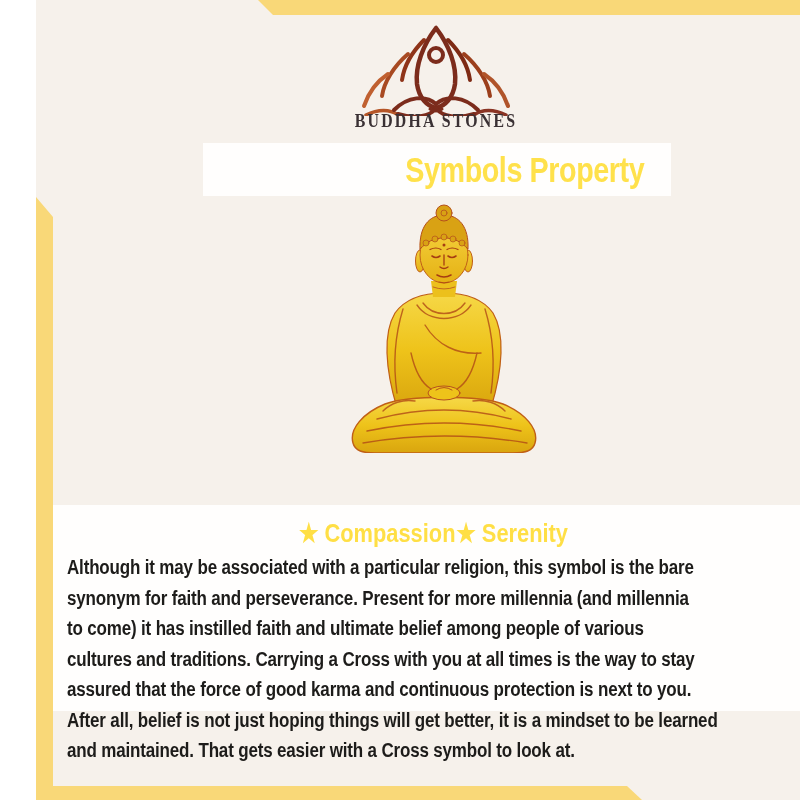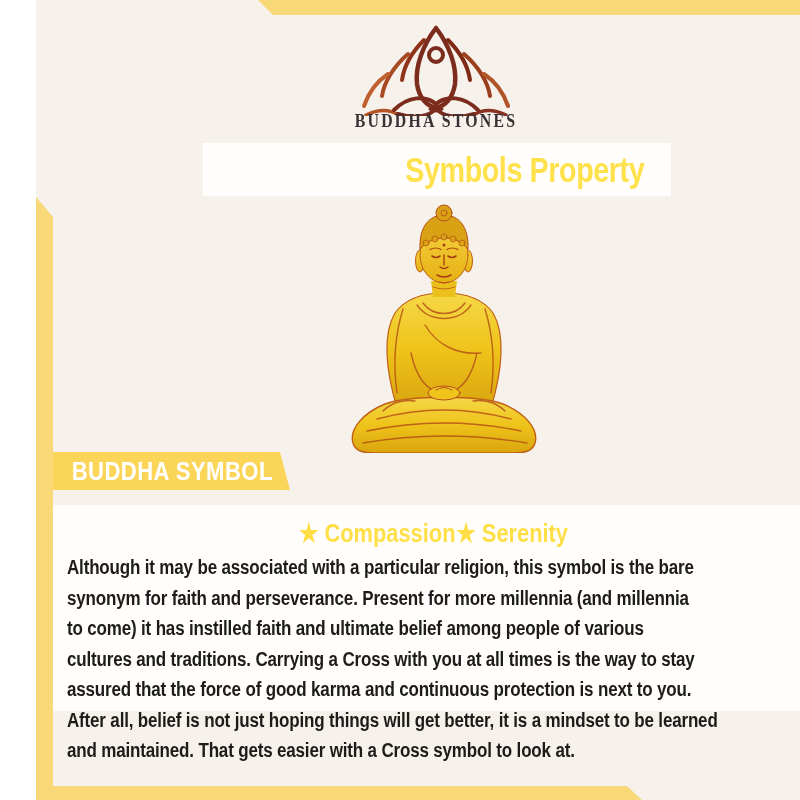--- a/index.html
+++ b/index.html
@@ -139,23 +139,20 @@
         <path d="M 140 150 C 136 168 130 180 120 186"></path>
         <path d="M 46 208 C 54 200 66 196 78 198"></path>
         <path d="M 168 208 C 160 200 148 196 136 198"></path>
         <path d="M 40 216 Q 107 198 174 216"></path>
         <path d="M 30 228 Q 107 212 184 228"></path>
         <path d="M 26 240 Q 107 226 190 240"></path>
       </g>
     </svg>
   </div>
 
-  <div class="ribbon">
-    <span>BUDDHA SYMBOL</span>
-  </div>
 
   <div class="content">
     <div class="traits">
       <span class="star">★</span><span class="trait trait1">Compassion</span><span class="star star2">★</span><span class="trait">Serenity</span>
     </div>
     <div class="para">Although it may be associated with a particular religion, this symbol is the bare
 synonym for faith and perseverance. Present for more millennia (and millennia
 to come) it has instilled faith and ultimate belief among people of various
 cultures and traditions. Carrying a Cross with you at all times is the way to stay
 assured that the force of good karma and continuous protection is next to you.

